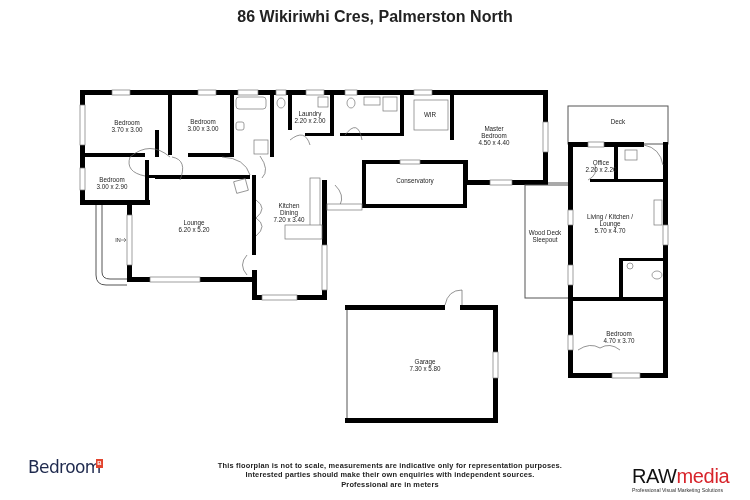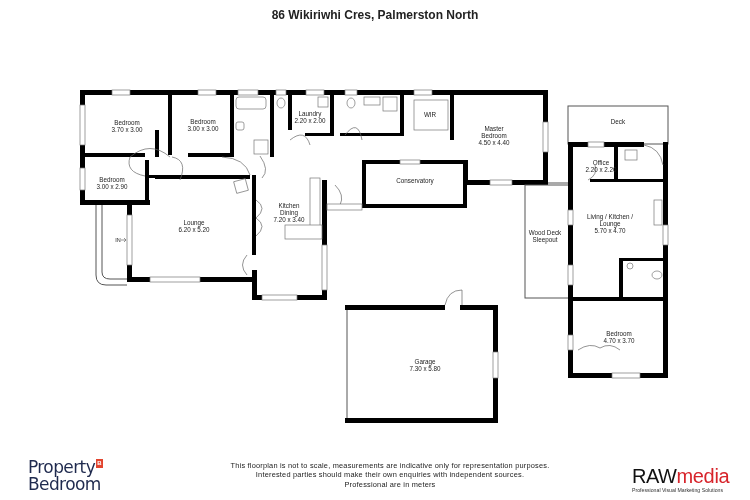--- a/index.html
+++ b/index.html
@@ -1,25 +1,25 @@
 <!DOCTYPE html>
 <html><head>
 <meta charset="utf-8">
 <style>
   html, body { margin:0; padding:0; background:#ffffff; }
   body { width:750px; height:500px; position:relative; overflow:hidden; font-family:"Liberation Sans", sans-serif; color:#111; }
-  .title { position:absolute; top:8px; left:0; width:750px; text-align:center; font-size:12px; font-weight:bold; color:#222; }
+  .title { position:absolute; top:8px; left:0; width:750px; text-align:center; font-size:16px; font-weight:bold; color:#222; }
   svg.plan { position:absolute; left:0; top:0; }
   .wall { fill:#000; }
   .thin { stroke:#555; stroke-width:1; fill:none; }
   .win { fill:#fff; stroke:#777; stroke-width:0.7; }
   .door { stroke:#666; stroke-width:0.7; fill:none; }
   .fix { stroke:#777; stroke-width:0.7; fill:#fff; }
   .lbl { font-family:"Liberation Sans", sans-serif; font-size:6.3px; fill:#222; text-anchor:middle; }
-  .disclaimer { position:absolute; top:461px; left:190px; width:400px; text-align:center; font-size:7.4px; font-weight:normal; line-height:9.4px; color:#222; letter-spacing:0.2px; }
+  .disclaimer { position:absolute; top:461px; left:190px; width:400px; text-align:center; font-size:7.4px; font-weight:bold; line-height:9.4px; color:#222; letter-spacing:0.2px; }
   .pb-logo { position:absolute; left:28px; top:459px; width:90px; height:40px; }
   .pb-line { display:block; font-family:"DejaVu Sans", sans-serif; font-size:17px; line-height:17px; color:#1f2a4e; letter-spacing:-0.6px; font-weight:500; }
   .pb-flag { position:absolute; left:68px; top:0px; width:7px; height:9px; background:#e2452f; color:#fff; font-size:6px; line-height:9px; text-align:center; font-weight:bold; }
   .raw-logo { position:absolute; left:632px; top:466px; width:116px; height:30px; }
   .raw-main { display:block; font-size:20px; line-height:20px; white-space:nowrap; }
   .raw-main .raw { font-weight:normal; color:#111; letter-spacing:-0.5px; }
   .raw-main .media { color:#d7242b; font-weight:normal; letter-spacing:-0.3px;margin-top:24px; }
   .raw-sub { display:block; font-size:5.2px; color:#333; white-space:nowrap; margin-top:1px; }
 </style>
 </head>
@@ -249,21 +249,20 @@
   </g>
 </svg>
 
 <div class="disclaimer">
   <div>This floorplan is not to scale, measurements are indicative only for representation purposes.</div>
   <div>Interested parties should make their own enquiries with independent sources.</div>
   <div>Professional are in meters</div>
 </div>
 
 <div class="pb-logo">
-  <span class="pb-line">Property</span>
   <span class="pb-line">Bedroom</span>
   <span class="pb-flag">B</span>
 </div>
 
 <div class="raw-logo">
   <span class="raw-main"><span class="raw">RAW</span><span class="media">media</span></span>
   <span class="raw-sub">Professional Visual Marketing Solutions</span>
 </div>
 
 </body></html>

